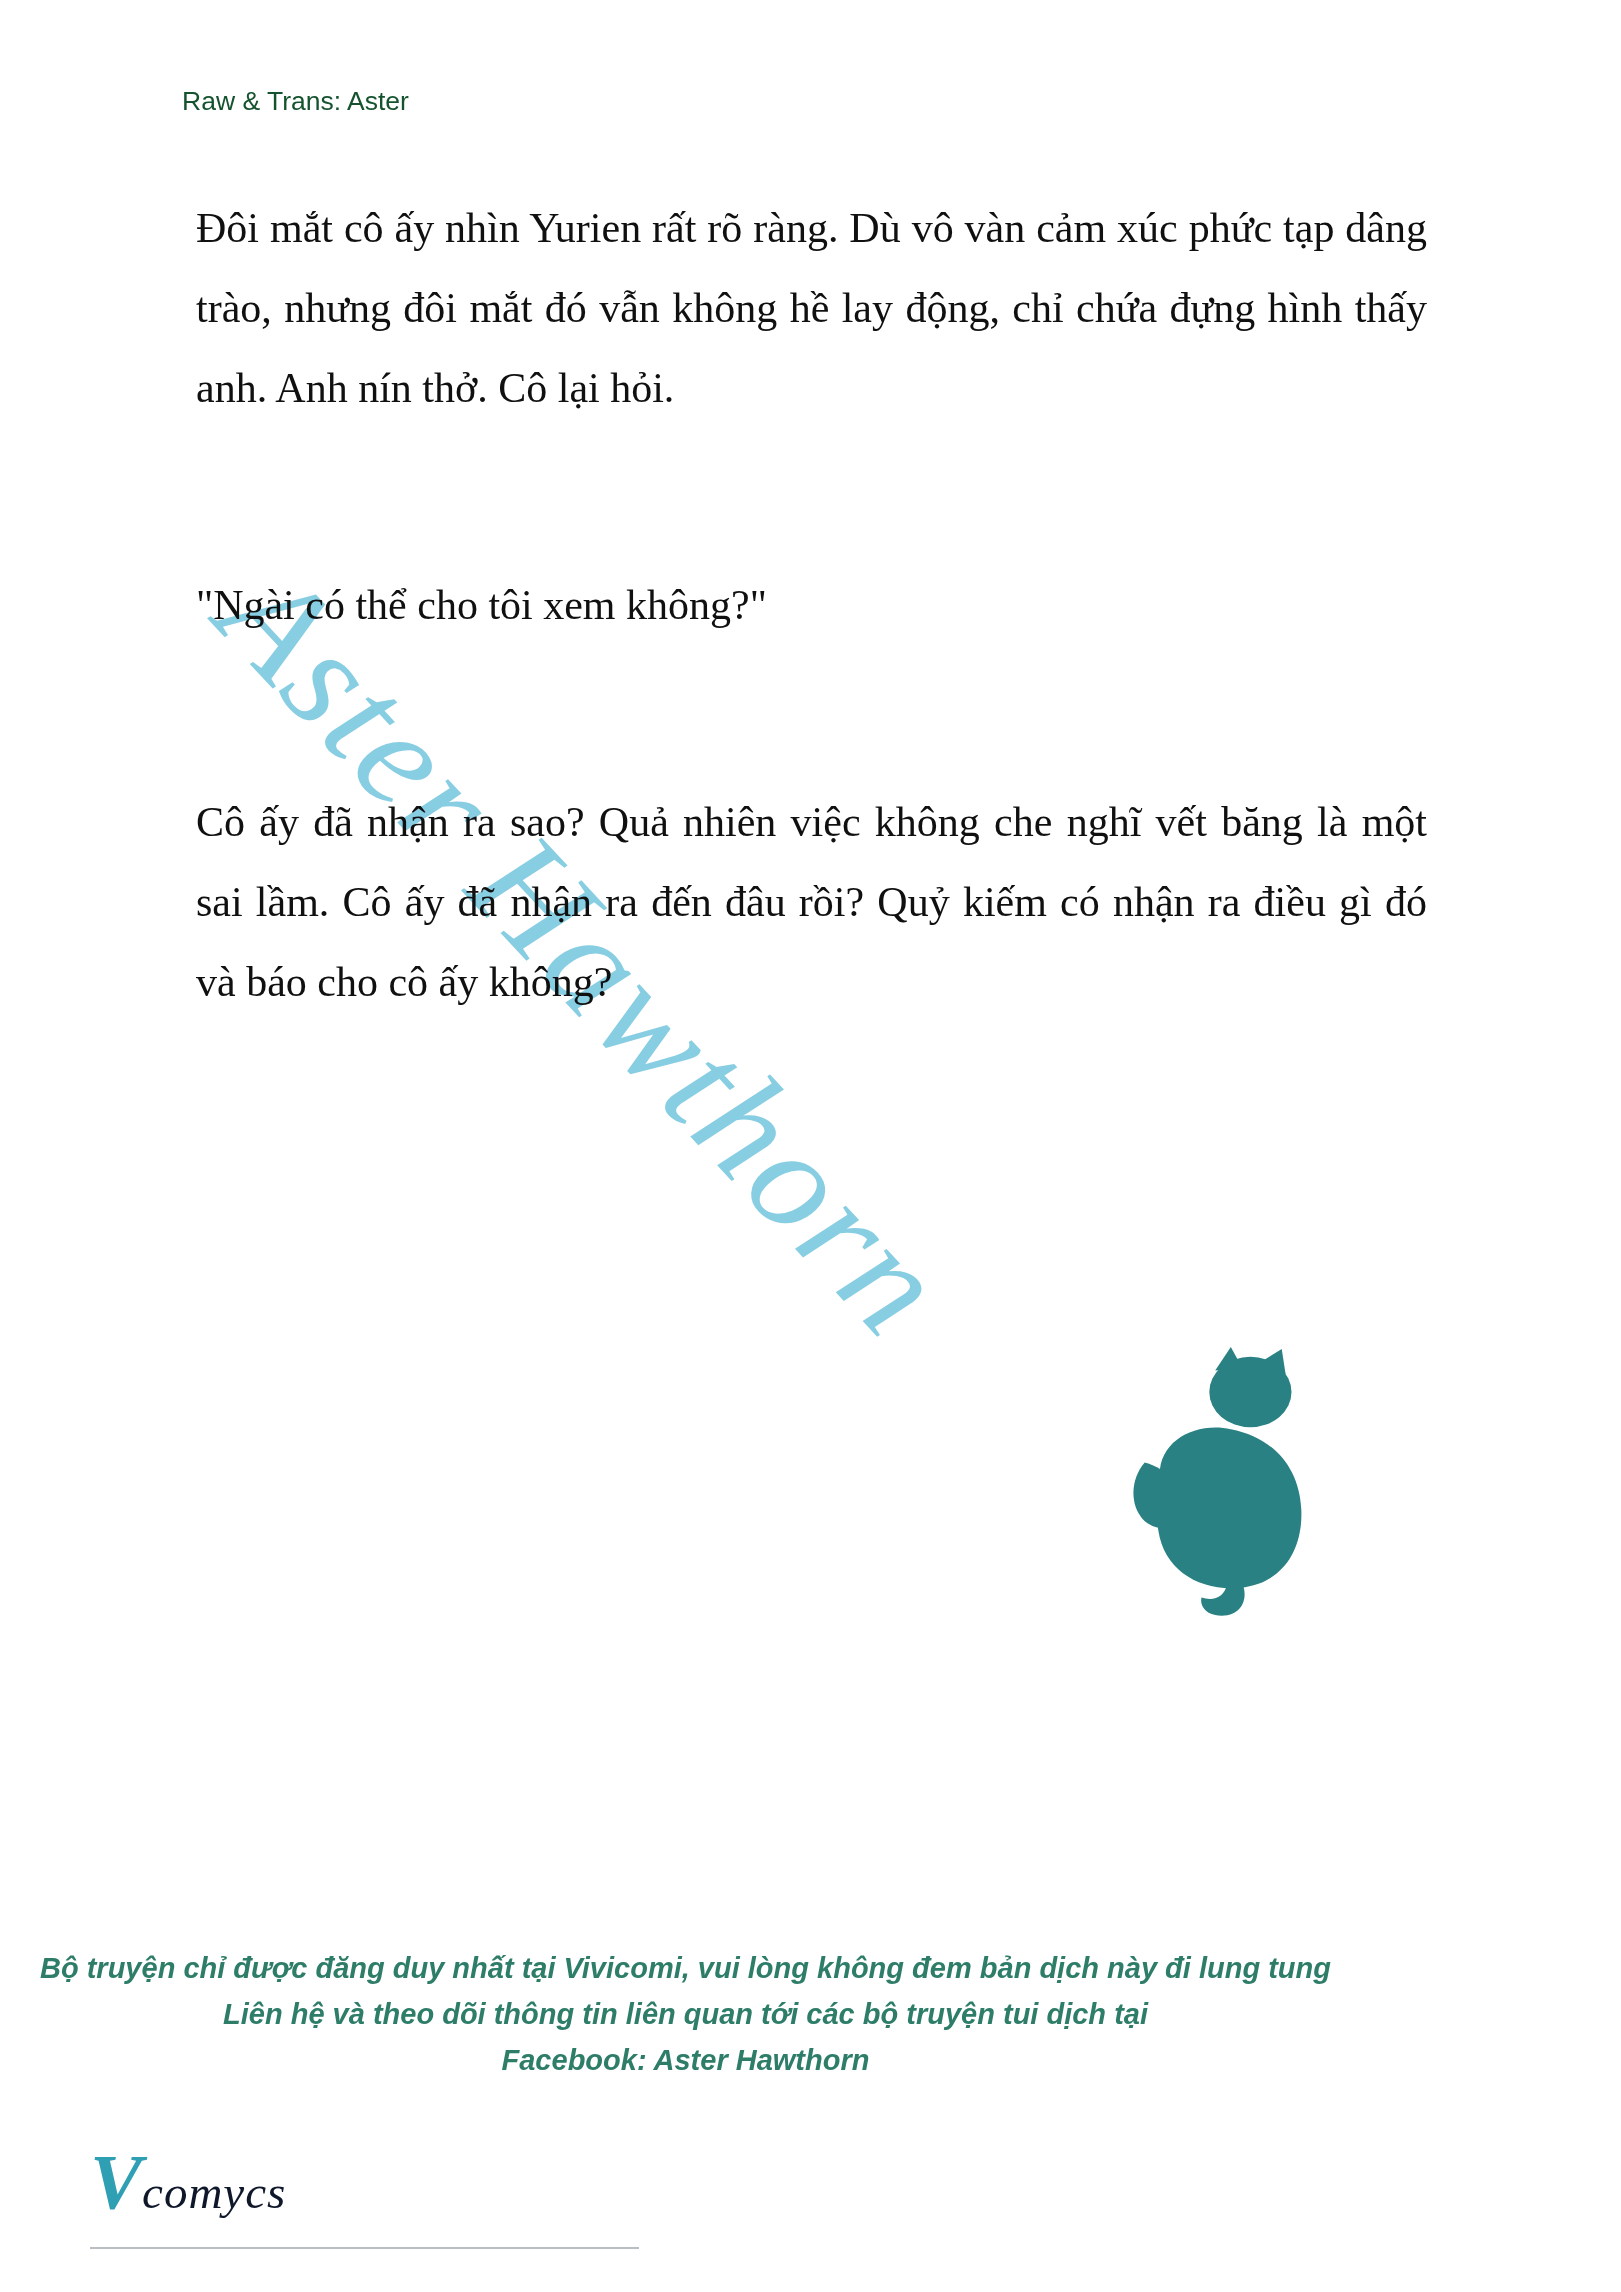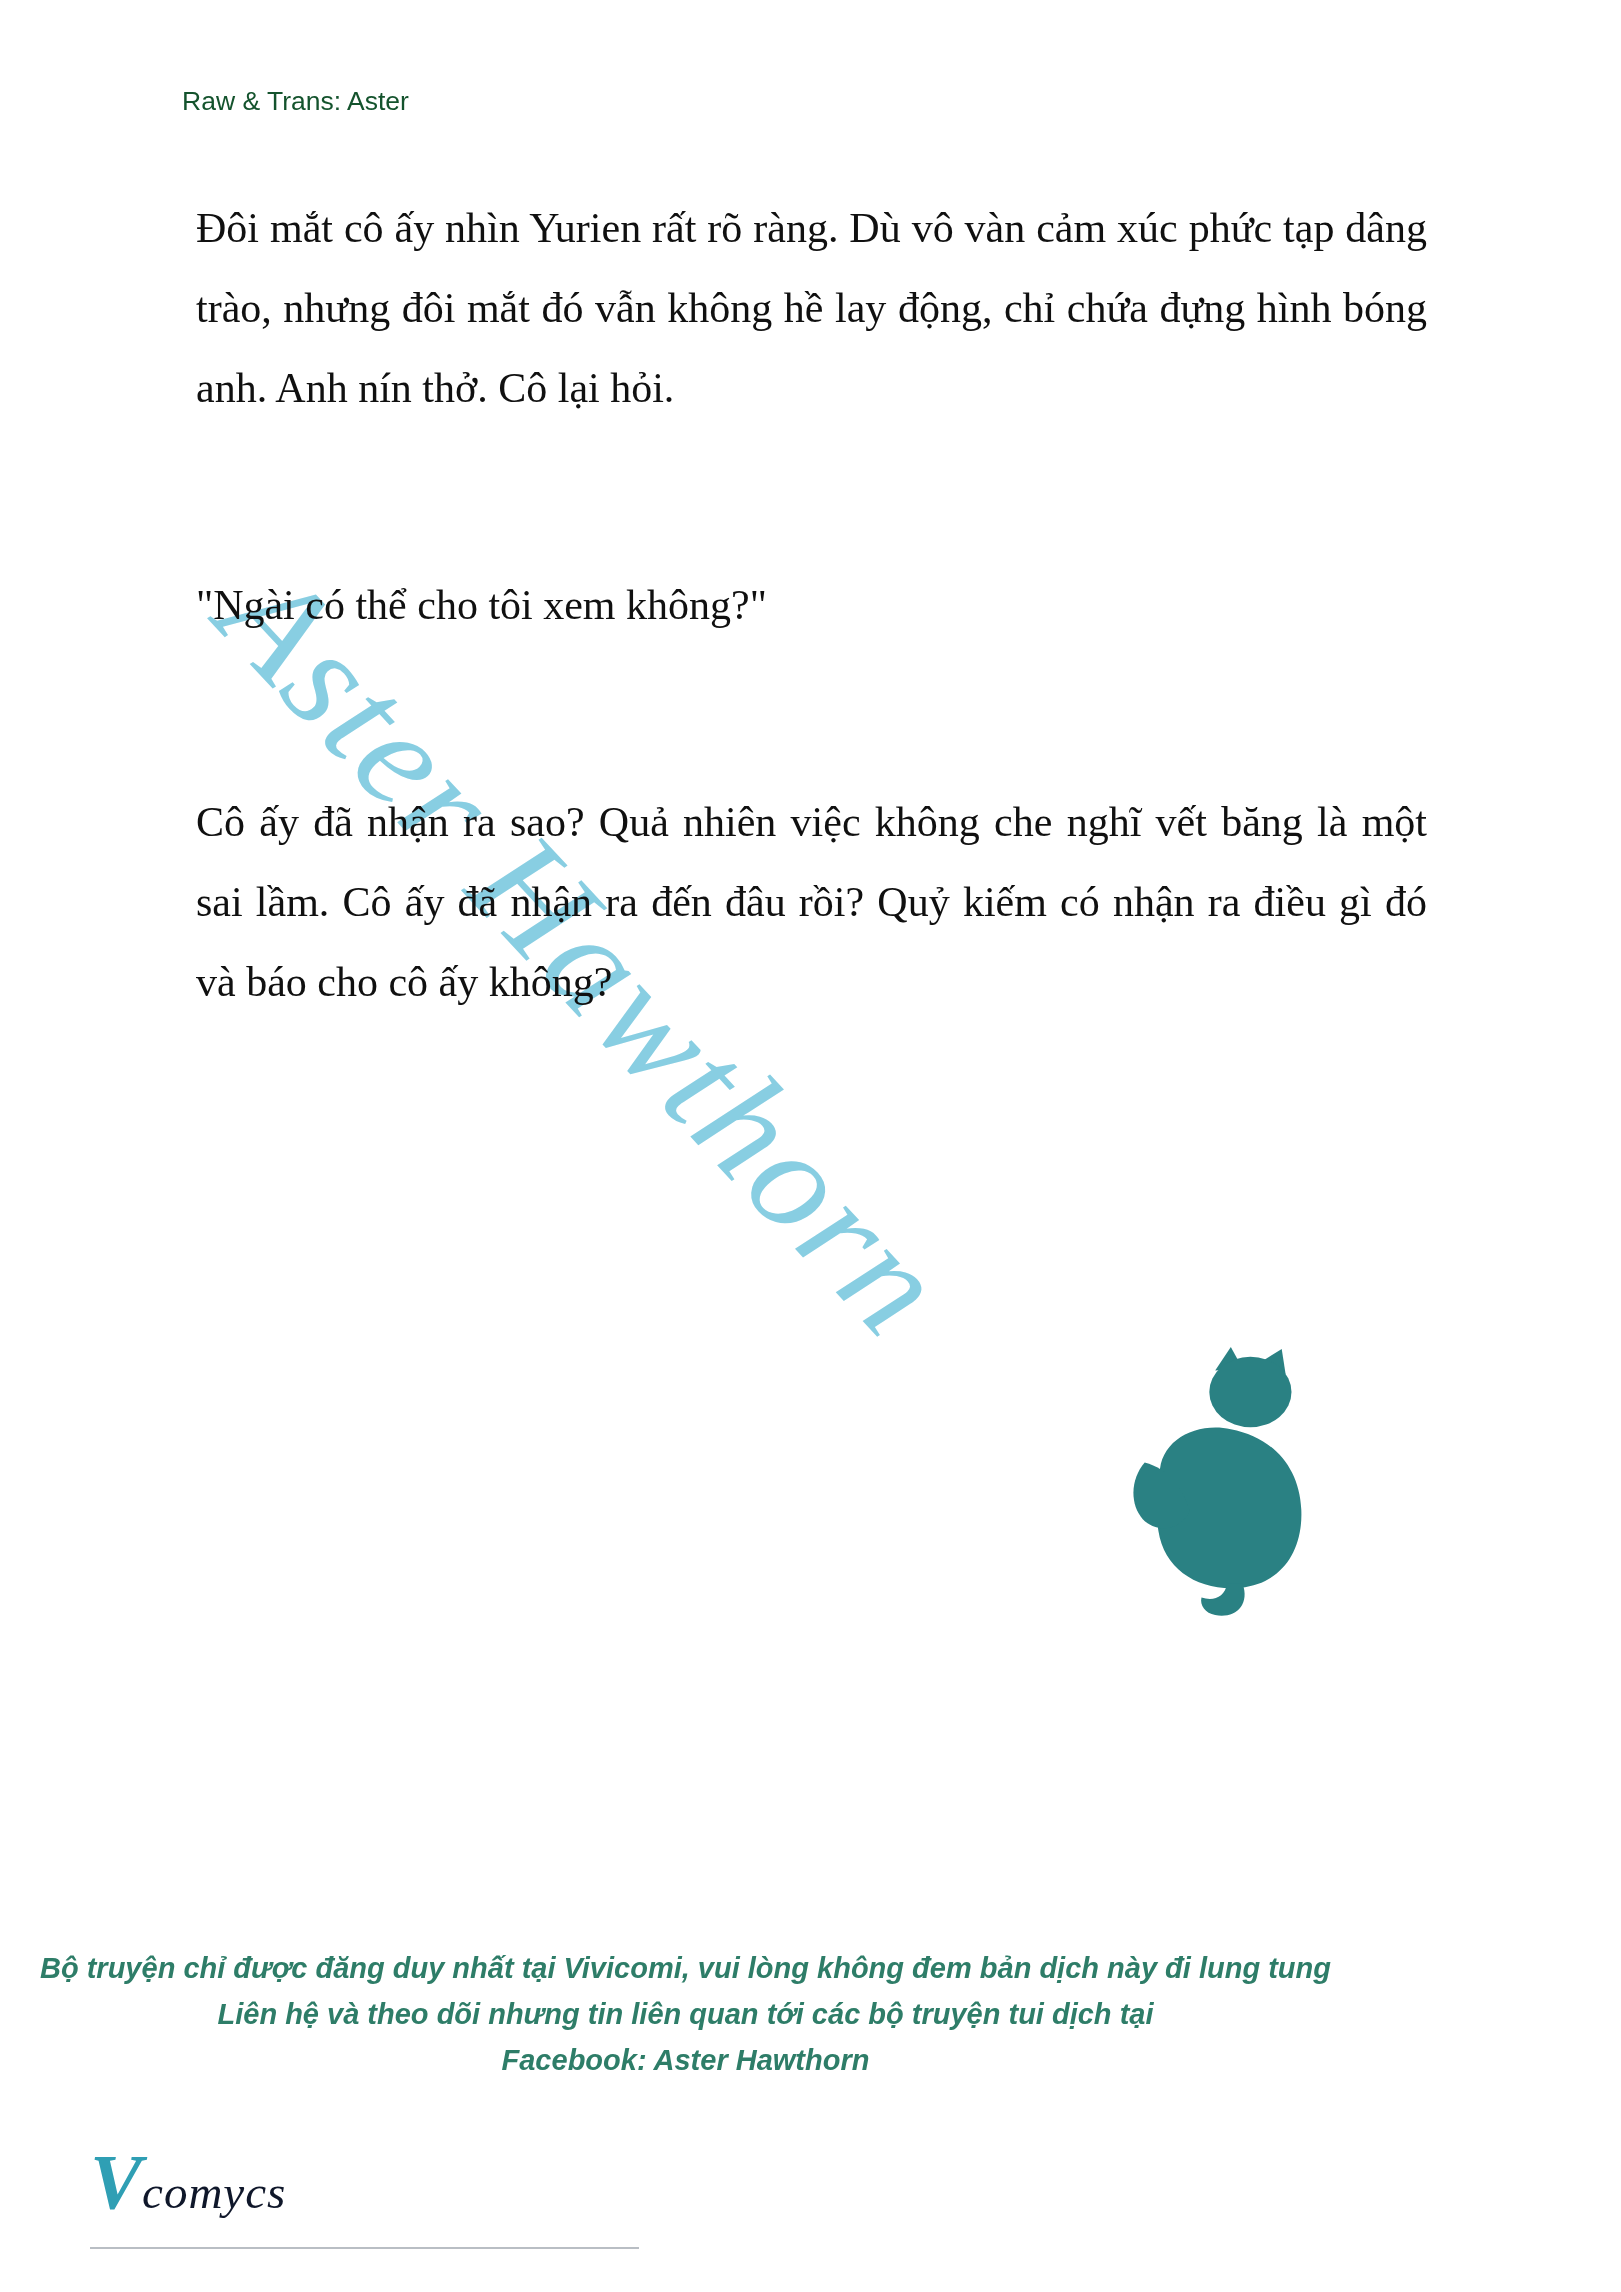--- a/index.html
+++ b/index.html
@@ -104,28 +104,28 @@
       <polygon points="92,26 108,2 120,24"></polygon>
       <polygon points="138,18 160,4 164,30"></polygon>
       <ellipse cx="128" cy="48" rx="42" ry="36"></ellipse>
       <path d="M 36 140 C 30 100, 70 78, 108 86 C 150 94, 178 124, 180 168 C 182 210, 160 244, 118 248 C 76 252, 40 230, 34 190 C 31 172, 32 156, 36 140 Z"></path>
       <path d="M 20 120 C 6 136, 4 162, 18 178 C 34 194, 58 188, 66 170 C 60 148, 44 126, 20 120 Z"></path>
       <path d="M 120 244 C 128 266, 112 280, 92 276 C 82 274, 76 266, 78 258 C 90 262, 102 258, 104 244 Z"></path>
     </g>
   </svg>
 
   <div class="content">
-    <p>Đôi mắt cô ấy nhìn Yurien rất rõ ràng. Dù vô vàn cảm xúc phức tạp dâng trào, nhưng đôi mắt đó vẫn không hề lay động, chỉ chứa đựng hình bóng anh. Anh nín thở. Cô lại hỏi.</p>
+    <p>Đôi mắt cô ấy nhìn Yurien rất rõ ràng. Dù vô vàn cảm xúc phức tạp dâng trào, nhưng đôi mắt đó vẫn không hề lay động, chỉ chứa đựng hình thấy anh. Anh nín thở. Cô lại hỏi.</p>
     <p>"Ngài có thể cho tôi xem không?"</p>
     <p>Cô ấy đã nhận ra sao? Quả nhiên việc không che nghĩ vết băng là một sai lầm. Cô ấy đã nhận ra đến đâu rồi? Quỷ kiếm có nhận ra điều gì đó và báo cho cô ấy không?</p>
   </div>
 
   <div class="footer">
     <div class="footer-line">Bộ truyện chỉ được đăng duy nhất tại Vivicomi, vui lòng không đem bản dịch này đi lung tung</div>
-    <div class="footer-line">Liên hệ và theo dõi nhưng tin liên quan tới các bộ truyện tui dịch tại</div>
+    <div class="footer-line">Liên hệ và theo dõi thông tin liên quan tới các bộ truyện tui dịch tại</div>
     <div class="footer-line">Facebook: Aster Hawthorn</div>
   </div>
 
   <div class="logo">
     <span class="logo-v">V</span><span class="logo-rest">comycs</span>
   </div>
   <div class="logo-rule"></div>
 
 </div>
 

